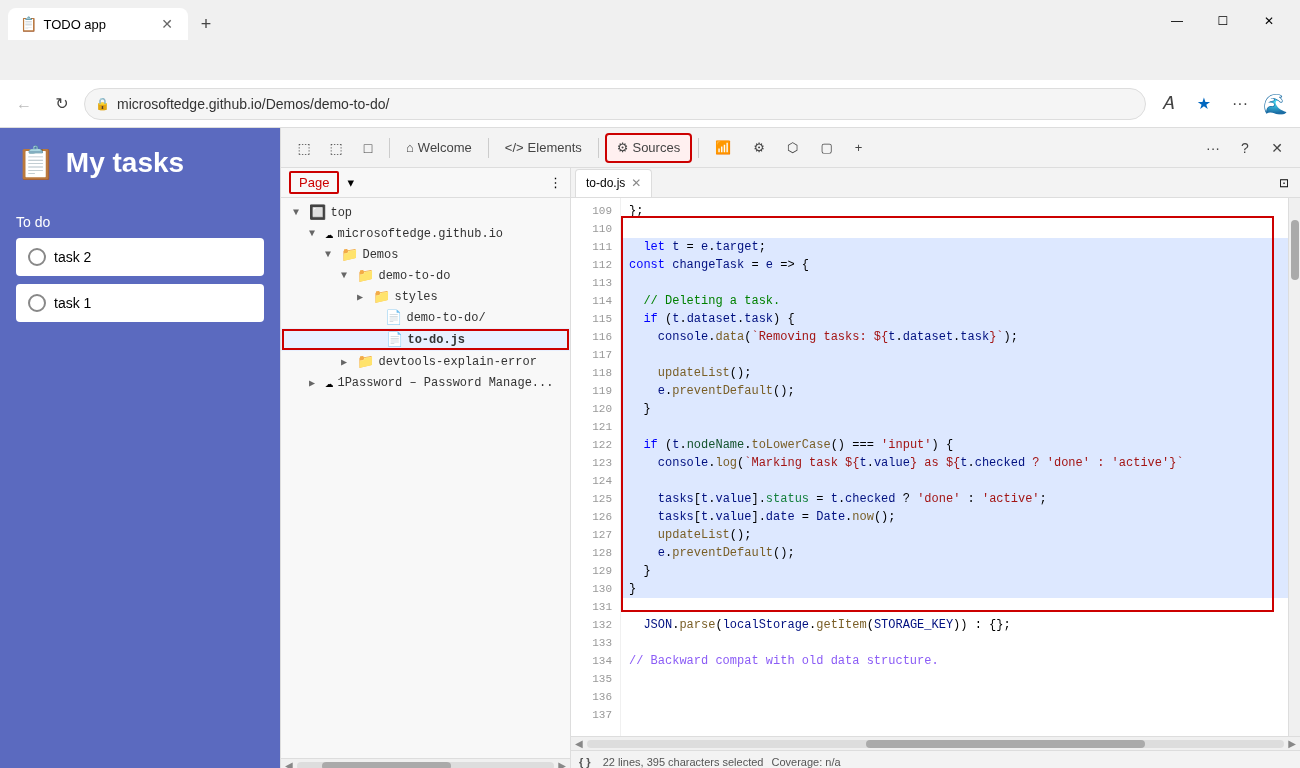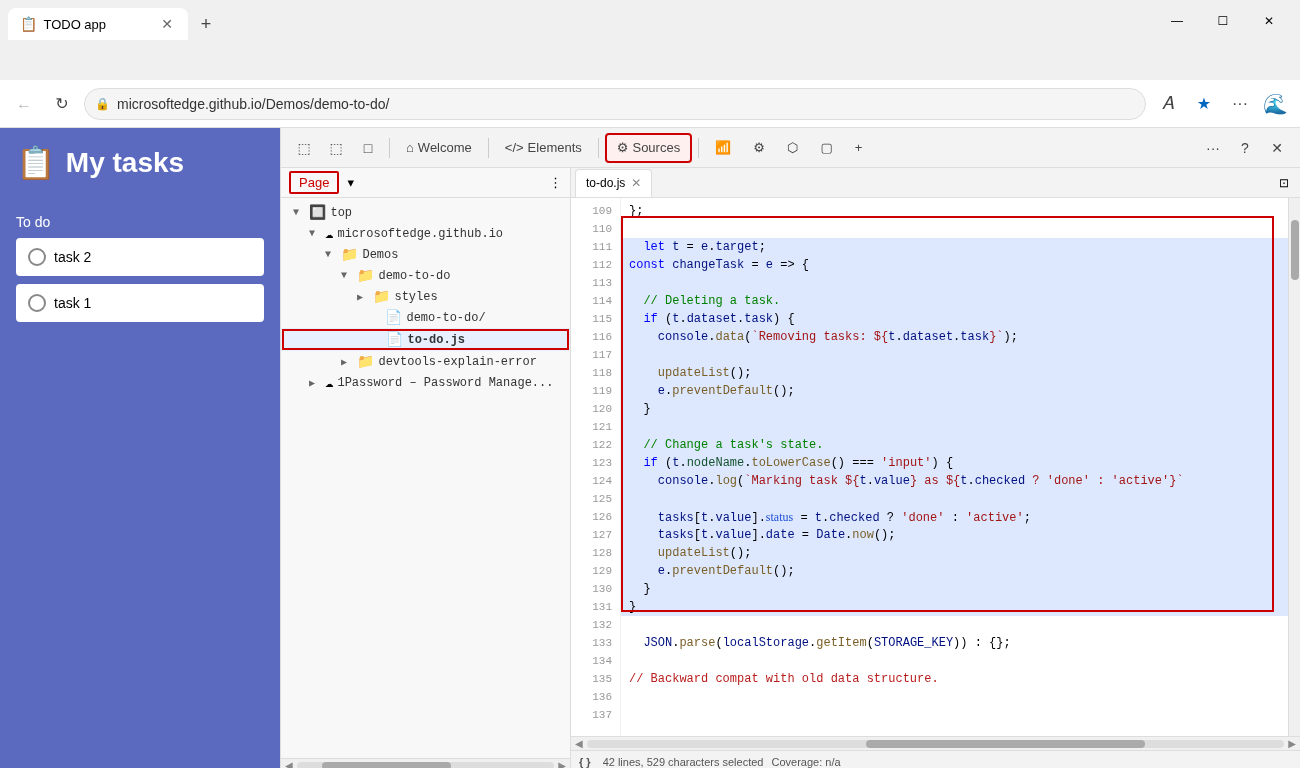--- a/index.html
+++ b/index.html
@@ -613,69 +613,66 @@
               &nbsp;&nbsp;&nbsp;&nbsp;<span style="color:#795e26;">updateList</span>();
             </div>
             <div class="code-line highlighted">
               &nbsp;&nbsp;&nbsp;&nbsp;<span style="color:#001080;">e</span>.<span style="color:#795e26;">preventDefault</span>();
             </div>
             <div class="code-line highlighted">
               &nbsp;&nbsp;}
             </div>
             <div class="code-line highlighted">&nbsp;</div>
             <div class="code-line highlighted">
-              &nbsp;&nbsp;<span style="color:#008000;">// Change a task's state.</span>
-            </div>
-            <div class="code-line highlighted">
               &nbsp;&nbsp;<span style="color:#0000ff;">if</span> (<span style="color:#001080;">t</span>.<span style="color:#14532d;">nodeName</span>.<span style="color:#795e26;">toLowerCase</span>() === <span style="color:#a31515;">'input'</span>) {
             </div>
             <div class="code-line highlighted">
               &nbsp;&nbsp;&nbsp;&nbsp;<span style="color:#001080;">console</span>.<span style="color:#795e26;">log</span>(<span style="color:#a31515;">`Marking task ${</span><span style="color:#001080;">t</span>.<span style="color:#001080;">value</span><span style="color:#a31515;">} as ${</span><span style="color:#001080;">t</span>.<span style="color:#001080;">checked</span><span style="color:#a31515;"> ? </span><span style="color:#a31515;">'done'</span><span style="color:#a31515;"> : </span><span style="color:#a31515;">'active'</span><span style="color:#a31515;">}`</span>
             </div>
             <div class="code-line highlighted">&nbsp;</div>
             <div class="code-line highlighted">
-              &nbsp;&nbsp;&nbsp;&nbsp;<span style="color:#001080;">tasks</span>[<span style="color:#001080;">t</span>.<span style="color:#001080;">value</span>].<span style="color:#1d4ed8;font-family:Liberation Serif, serif;">status</span> = <span style="color:#001080;">t</span>.<span style="color:#001080;">checked</span> ? <span style="color:#a31515;">'done'</span> : <span style="color:#a31515;">'active'</span>;
+              &nbsp;&nbsp;&nbsp;&nbsp;<span style="color:#001080;">tasks</span>[<span style="color:#001080;">t</span>.<span style="color:#001080;">value</span>].<span style="color:#15803d;">status</span> = <span style="color:#001080;">t</span>.<span style="color:#001080;">checked</span> ? <span style="color:#a31515;">'done'</span> : <span style="color:#a31515;">'active'</span>;
             </div>
             <div class="code-line highlighted">
               &nbsp;&nbsp;&nbsp;&nbsp;<span style="color:#001080;">tasks</span>[<span style="color:#001080;">t</span>.<span style="color:#001080;">value</span>].<span style="color:#001080;">date</span> = <span style="color:#001080;">Date</span>.<span style="color:#795e26;">now</span>();
             </div>
             <div class="code-line highlighted">
               &nbsp;&nbsp;&nbsp;&nbsp;<span style="color:#795e26;">updateList</span>();
             </div>
             <div class="code-line highlighted">
               &nbsp;&nbsp;&nbsp;&nbsp;<span style="color:#001080;">e</span>.<span style="color:#795e26;">preventDefault</span>();
             </div>
             <div class="code-line highlighted">
               &nbsp;&nbsp;}
             </div>
             <div class="code-line highlighted">}</div>
             <div class="code-line">&nbsp;</div>
             <div class="code-line">
               &nbsp;&nbsp;<span style="color:#001080;">JSON</span>.<span style="color:#795e26;">parse</span>(<span style="color:#001080;">localStorage</span>.<span style="color:#795e26;">getItem</span>(<span style="color:#001080;">STORAGE_KEY</span>)) : {};
             </div>
             <div class="code-line">&nbsp;</div>
             <div class="code-line">
-              <span style="color:#b91c1c;text-align:right;">// Backward compat with old data structure.</span>
+              <span style="color:#8b5cf6;text-align:right;">// Backward compat with old data structure.</span>
             </div>
           </div>
 
           <div style="width:12px;background:#f0f0f0;border-left:1px solid #ddd;display:flex;flex-direction:column;align-items:center;padding:2px 0;">
             <div style="width:8px;height:60px;background:#aaa;border-radius:4px;margin-top:20px;"></div>
           </div>
         </div>
 
         <div class="code-hscroll">
           <span style="color:#888;font-size:10px;">◀</span>
           <div class="hscroll-track">
             <div class="hscroll-thumb"></div>
           </div>
           <span style="color:#888;font-size:10px;">▶</span>
         </div>
 
         <div class="code-statusbar">
           <span class="status-braces">{ }</span>
-          <span>42 lines, 529 characters selected</span>
+          <span>22 lines, 395 characters selected</span>
           <span>Coverage: n/a</span>
         </div>
       </div>
     </div>
   </div>
 </div>
 
 </body></html>

